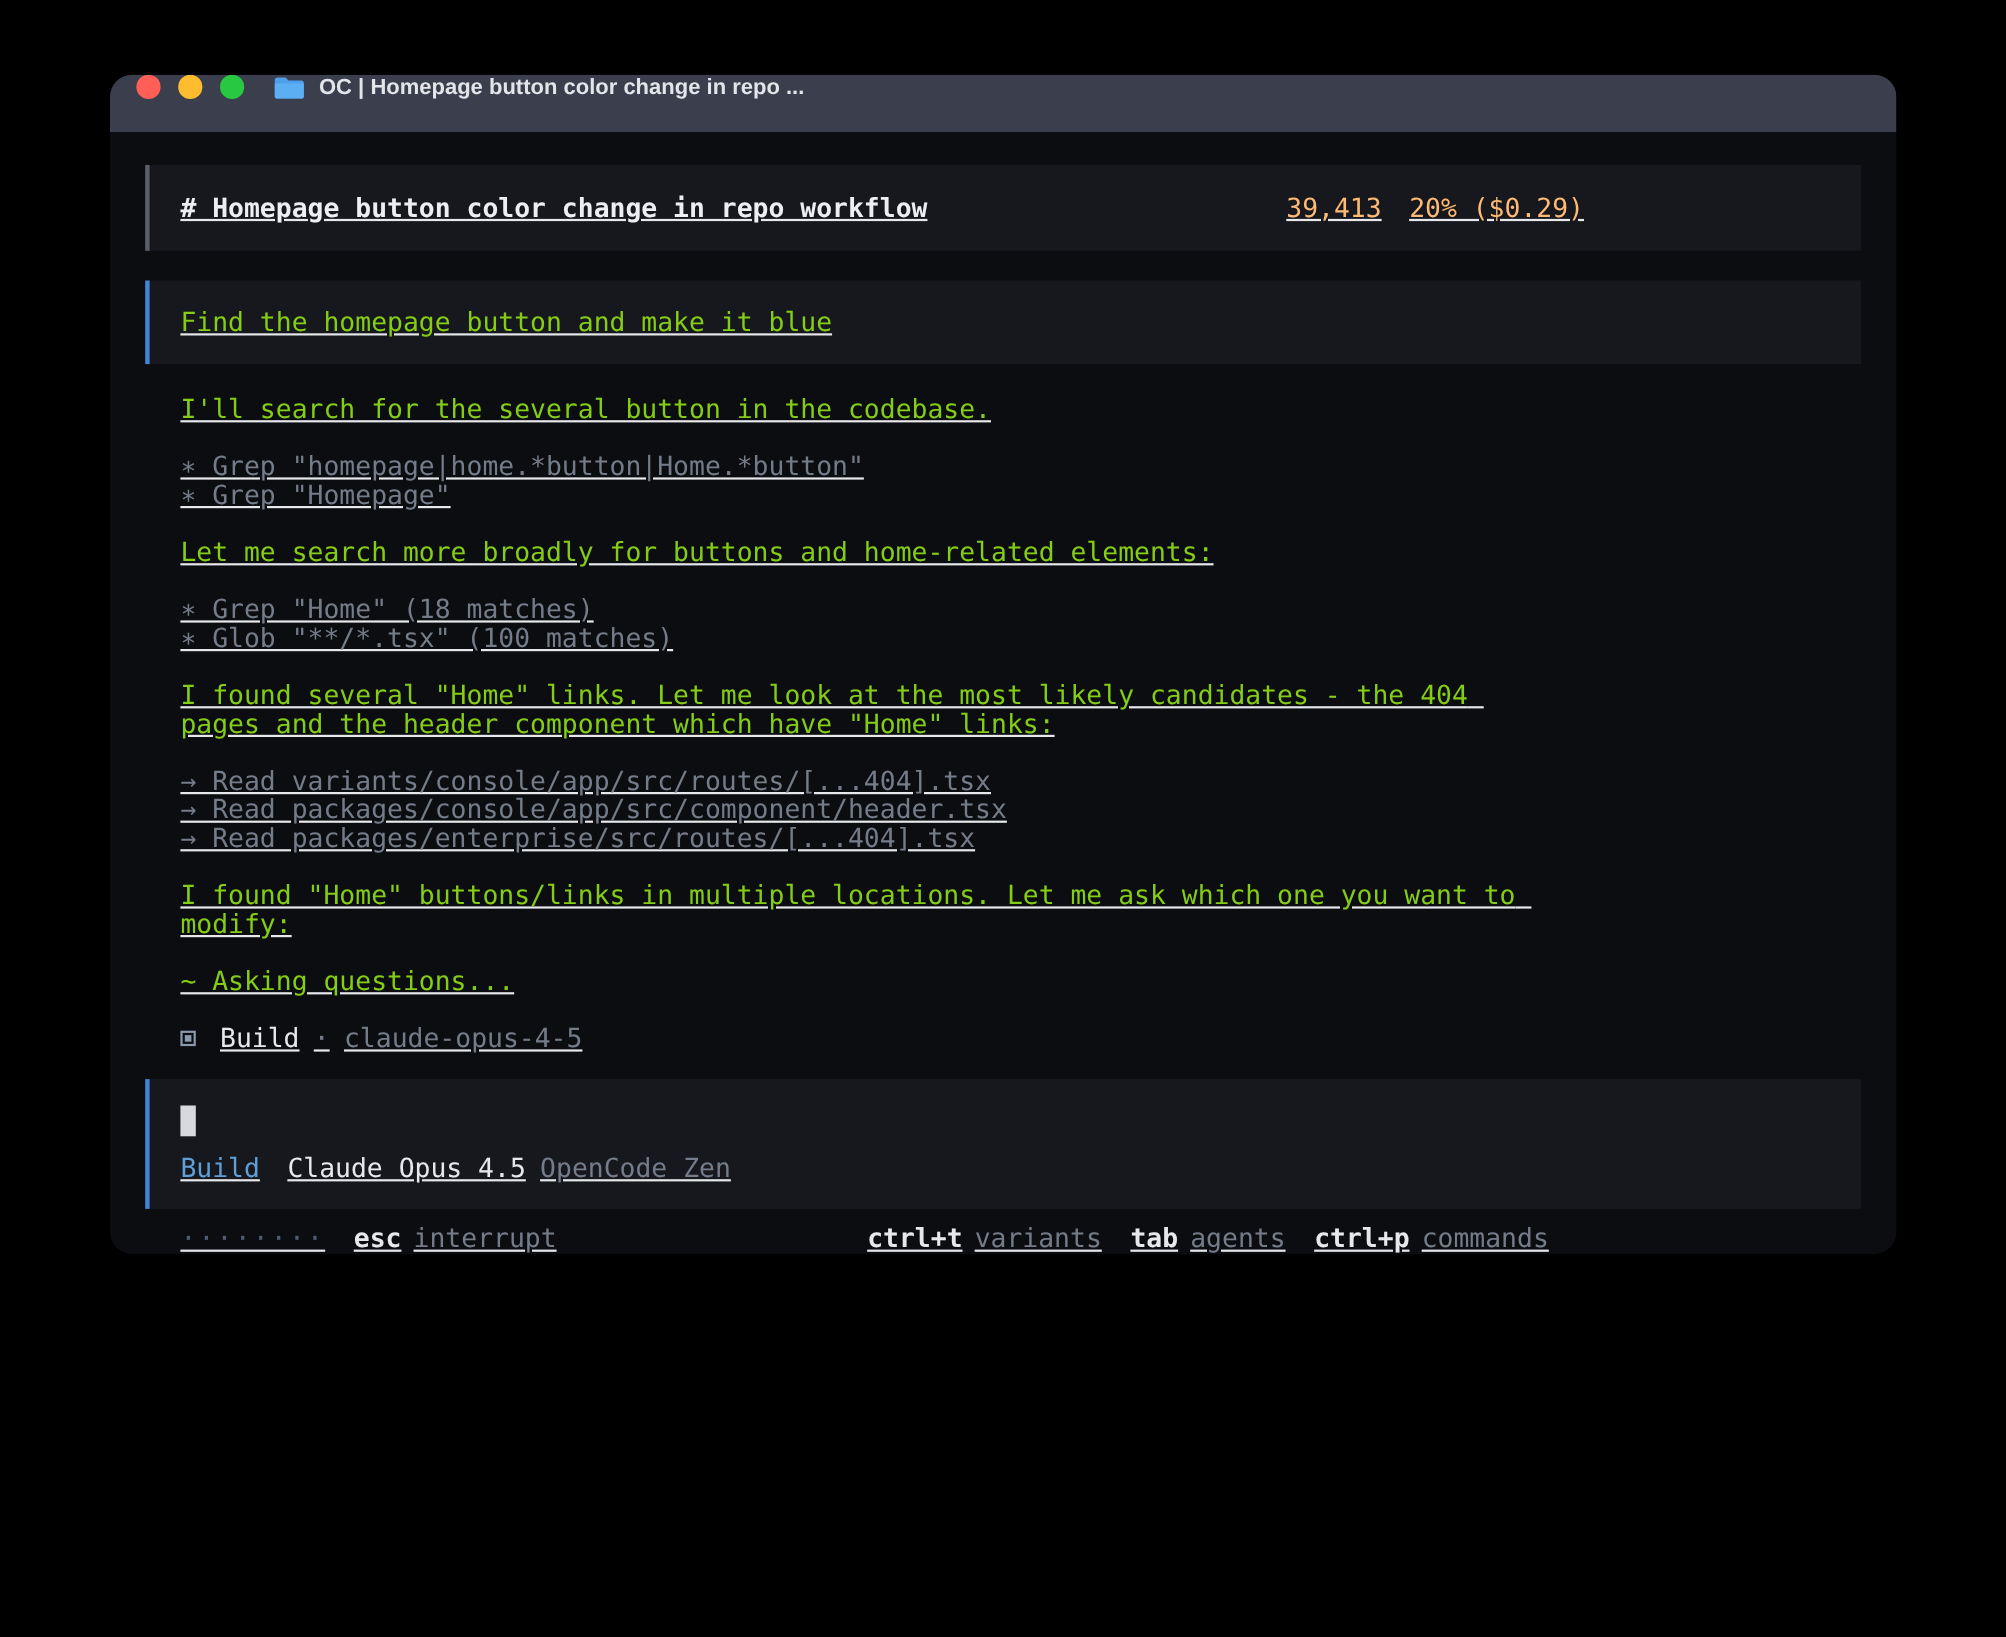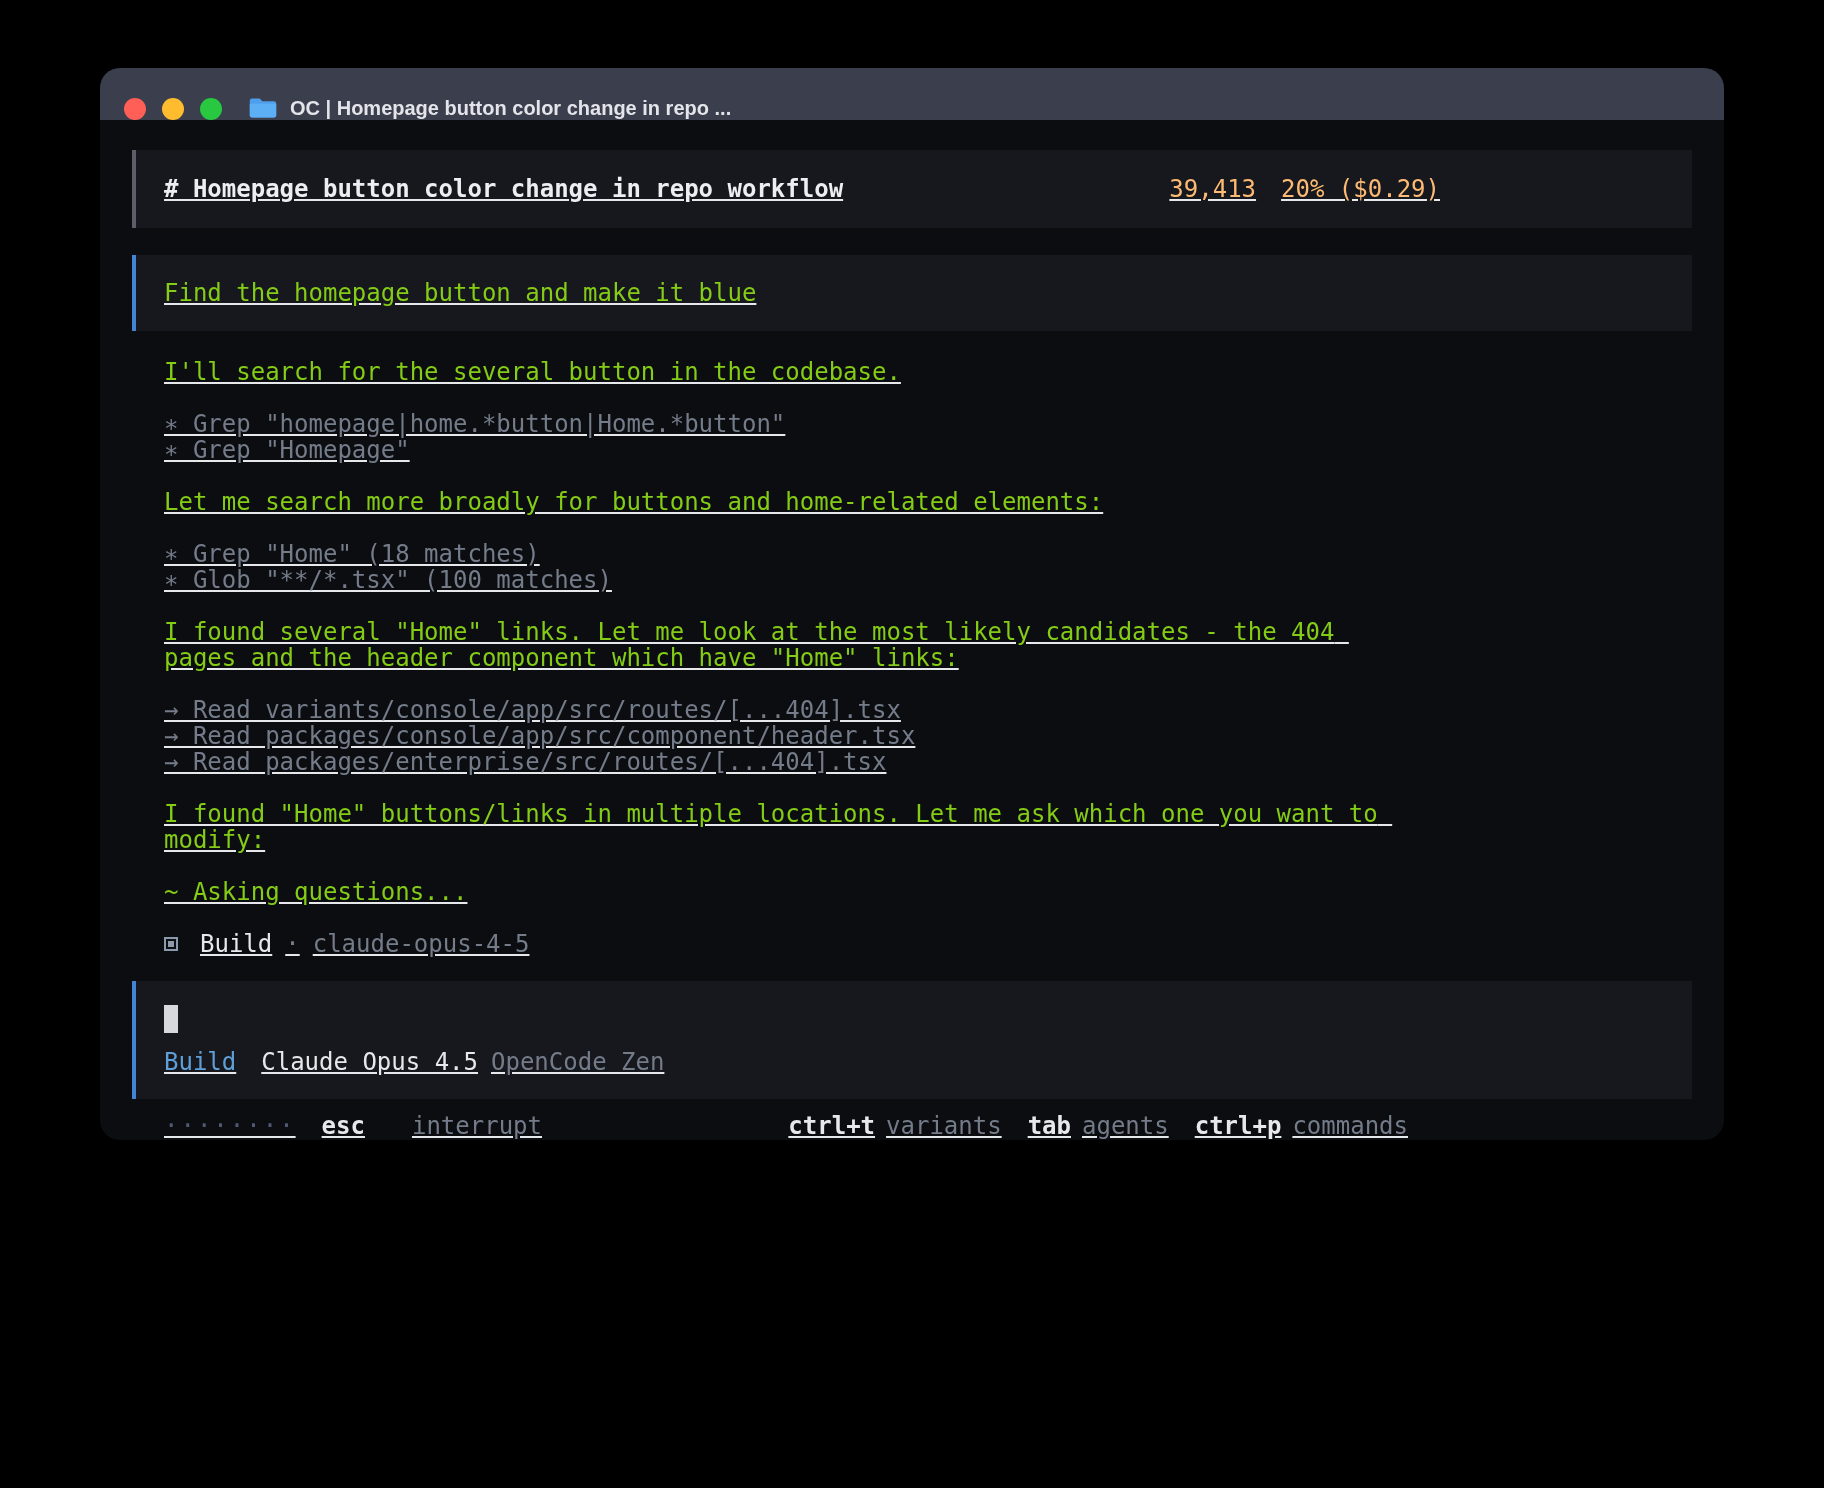--- a/index.html
+++ b/index.html
@@ -7,21 +7,21 @@
   body { font-family:"DejaVu Sans Mono", monospace; }
 
   .window {
     position:absolute; left:100px; top:68px; width:1624px; height:1072px;
     background:#0c0d10; border-radius:20px; overflow:hidden;
     box-shadow:0 20px 60px rgba(0,0,0,0.6);
   }
 
   
   .titlebar {
-    height:52px; background:#3b3e4c; display:flex; align-items:flex-end;
+    height:52px; background:#3b3e4c; display:flex; align-items:flex-start;
     padding:0 24px; font-family:"Liberation Sans", sans-serif;
   }
   .lights { display:flex; gap:16px; align-items:center; }
   .light { width:22px; height:22px; border-radius:50%; }
   .light.red    { background:#ff5f57; }
   .light.yellow { background:#febc2e; }
   .light.green  { background:#28c840; }
   .titlebar .folder { width:30px; height:24px; margin-left:26px; display:flex; align-items:center; }
   .titlebar .title {
     margin-left:12px; color:#e3e5ea; font-weight:bold; font-size:20px;
@@ -70,21 +70,21 @@
   .input-mode { color:#5e9fd8; }
   .input-model { color:#e6e8eb; margin-left:25px; }
   .input-provider { color:#747c8a; margin-left:13px; }
 
   
   .statusbar {
     margin:14px 32px 0 32px; display:flex; align-items:center; line-height:26px;
     padding-right:252px;
   }
   .spinner { color:#505c74; letter-spacing:2px; }
-  .sb-left { margin-left:26px;gap:36px; }
+  .sb-left { margin-left:26px; }
   .sb-key { color:#e6e8eb; font-weight:bold; }
   .sb-label { color:#747c8a; margin-left:11px; }
   .sb-right { margin-left:auto; display:flex; gap:26px; }
   .sb-item { display:flex; }
 </style>
 </head>
 <body>
 
 <div class="window">
 

